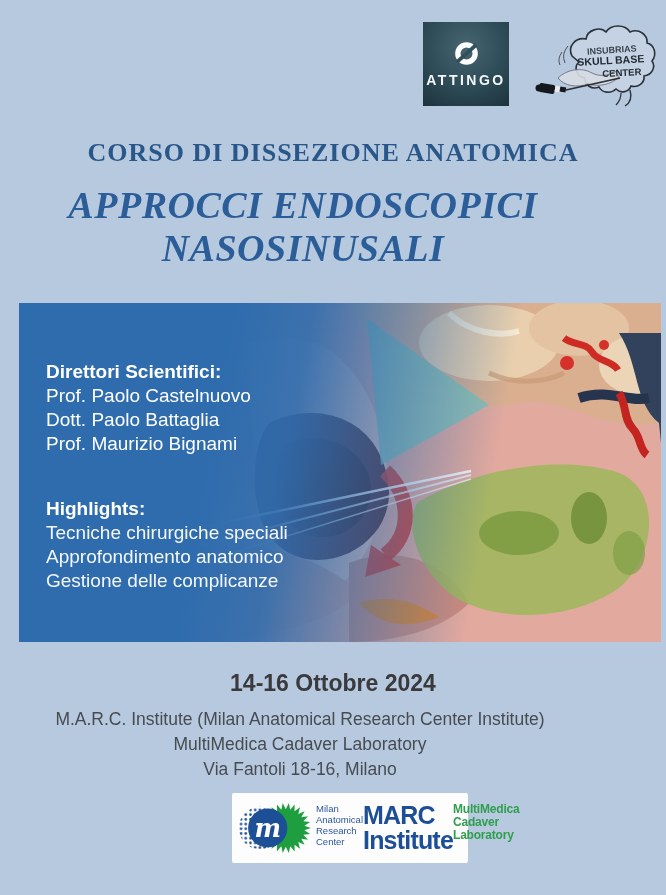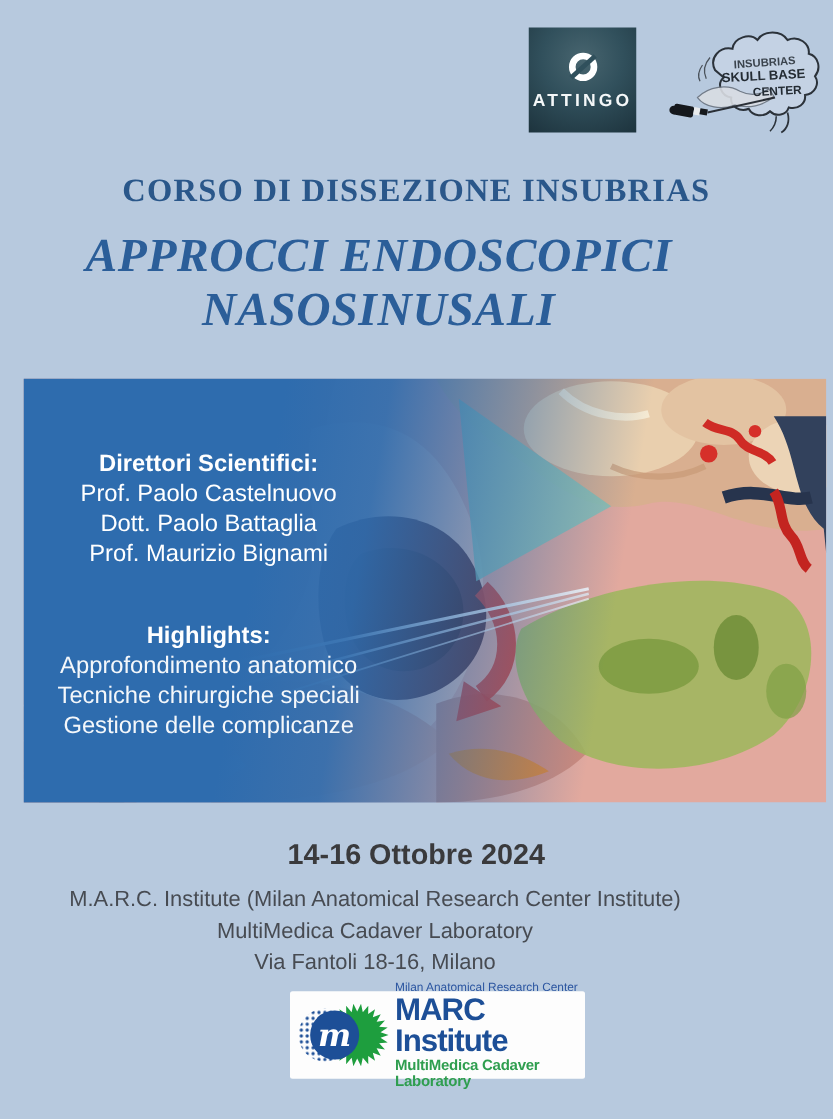--- a/index.html
+++ b/index.html
@@ -25,21 +25,21 @@
     position:absolute;top:138px;left:0;width:666px;text-align:center;
     font-family:"Liberation Serif", serif;font-weight:bold;font-size:26px;
     letter-spacing:1px;color:#2a578a;
   }
   .course-subtitle{
     position:absolute;top:184px;left:0;width:606px;text-align:center;
     font-family:"Liberation Serif", serif;font-weight:bold;font-style:italic;
     font-size:38px;line-height:1.12;color:#2b5e99;letter-spacing:0.5px;
   }
   
-  .banner{position:absolute;left:19px;top:303px;width:642px;height:339px;text-align:center;}
+  .banner{position:absolute;left:19px;top:303px;width:642px;height:339px;}
   .banner svg.anatomy{position:absolute;inset:0;width:100%;height:100%;}
   .banner .overlay{
     position:absolute;inset:0;
     background:linear-gradient(100deg,
       #2e6cae 0%, #2e6cae 30%,
       rgba(46,108,174,0.92) 42%,
       rgba(46,108,174,0.45) 58%,
       rgba(46,108,174,0) 72%);
   }
   .banner-text{
@@ -58,21 +58,21 @@
     position:absolute;top:707px;left:0;width:600px;text-align:center;
     font-size:17.5px;color:#474b52;line-height:25px;
   }
   
   .marc-box{
     position:absolute;left:232px;top:793px;width:236px;height:70px;
     background:#fdfdfd;border-radius:2px;
     display:flex;align-items:center;padding:0 4px 0 2px;box-sizing:border-box;
   }
   .marc-mark{width:80px;height:64px;flex:0 0 auto;}
-  .marc-texts{display:flex;flex-direction:column;justify-content:center;margin-left:2px;}
+  .marc-texts{display:flex;flex-direction:row;justify-content:center;margin-left:2px;}
   .marc-top{font-size:9.5px;color:#2b55a0;line-height:11px;}
   .marc-main{font-size:25px;font-weight:bold;color:#1d4f97;line-height:25px;letter-spacing:-0.8px;}
   .marc-bottom{font-size:12px;color:#2f9e4f;line-height:13px;font-weight:bold;letter-spacing:-0.2px;}
 </style>
 </head>
 <body>
 
 <div class="attingo">
   <svg width="27" height="27" viewBox="0 0 28 28">
     <circle cx="14" cy="14" r="9" fill="none" stroke="#ffffff" stroke-width="5.5"></circle>
@@ -99,21 +99,21 @@
       <rect x="21" y="70" width="5" height="6" transform="rotate(10 23 73)" fill="#e8eaec"></rect>
       <rect x="26" y="71" width="6" height="5" transform="rotate(10 29 73)" fill="#15181c"></rect>
       <line x1="32" y1="74" x2="86" y2="62" stroke="#2a2f36" stroke-width="1.6"></line>
     </g>
     <text class="brain-text" x="78" y="37" font-size="9" text-anchor="middle" transform="rotate(-4 78 37)" opacity="0.85">INSUBRIAS</text>
     <text class="brain-text" x="77" y="48" font-size="10.5" text-anchor="middle" transform="rotate(-3 77 48)">SKULL BASE</text>
     <text class="brain-text" x="88" y="60" font-size="9.5" text-anchor="middle" transform="rotate(-3 88 60)">CENTER</text>
   </svg>
 </div>
 
-<div class="course-title">CORSO DI DISSEZIONE INSUBRIAS</div>
+<div class="course-title">CORSO DI DISSEZIONE ANATOMICA</div>
 <div class="course-subtitle">
   <div>APPROCCI ENDOSCOPICI</div>
   <div>NASOSINUSALI</div>
 </div>
 
 <div class="banner">
   <svg class="anatomy" viewBox="0 0 642 339" preserveAspectRatio="none">
     <rect width="642" height="339" fill="#e2a99e"></rect>
     <path d="M0,0 H250 C230,60 250,140 210,200 C180,250 120,300 90,339 H0 Z" fill="#d89489"></path>
     <path d="M40,0 C80,40 90,120 60,200 C40,260 20,300 0,320 V0 Z" fill="#c77f76"></path>
@@ -154,22 +154,22 @@
     </g>
   </svg>
   <div class="overlay"></div>
   <div class="banner-text">
     <div class="heading">Direttori Scientifici:</div>
     <div class="line">Prof. Paolo Castelnuovo</div>
     <div class="line">Dott. Paolo Battaglia</div>
     <div class="line">Prof. Maurizio Bignami</div>
     <div class="hl-block">
       <div class="heading">Highlights:</div>
+      <div class="line light">Tecniche chirurgiche speciali</div>
       <div class="line light">Approfondimento anatomico</div>
-      <div class="line light">Tecniche chirurgiche speciali</div>
       <div class="line light">Gestione delle complicanze</div>
     </div>
   </div>
 </div>
 
 <div class="course-date">14-16 Ottobre 2024</div>
 <div class="venue">
   <div>M.A.R.C. Institute (Milan Anatomical Research Center Institute)</div>
   <div>MultiMedica Cadaver Laboratory</div>
   <div>Via Fantoli 18-16, Milano</div>

